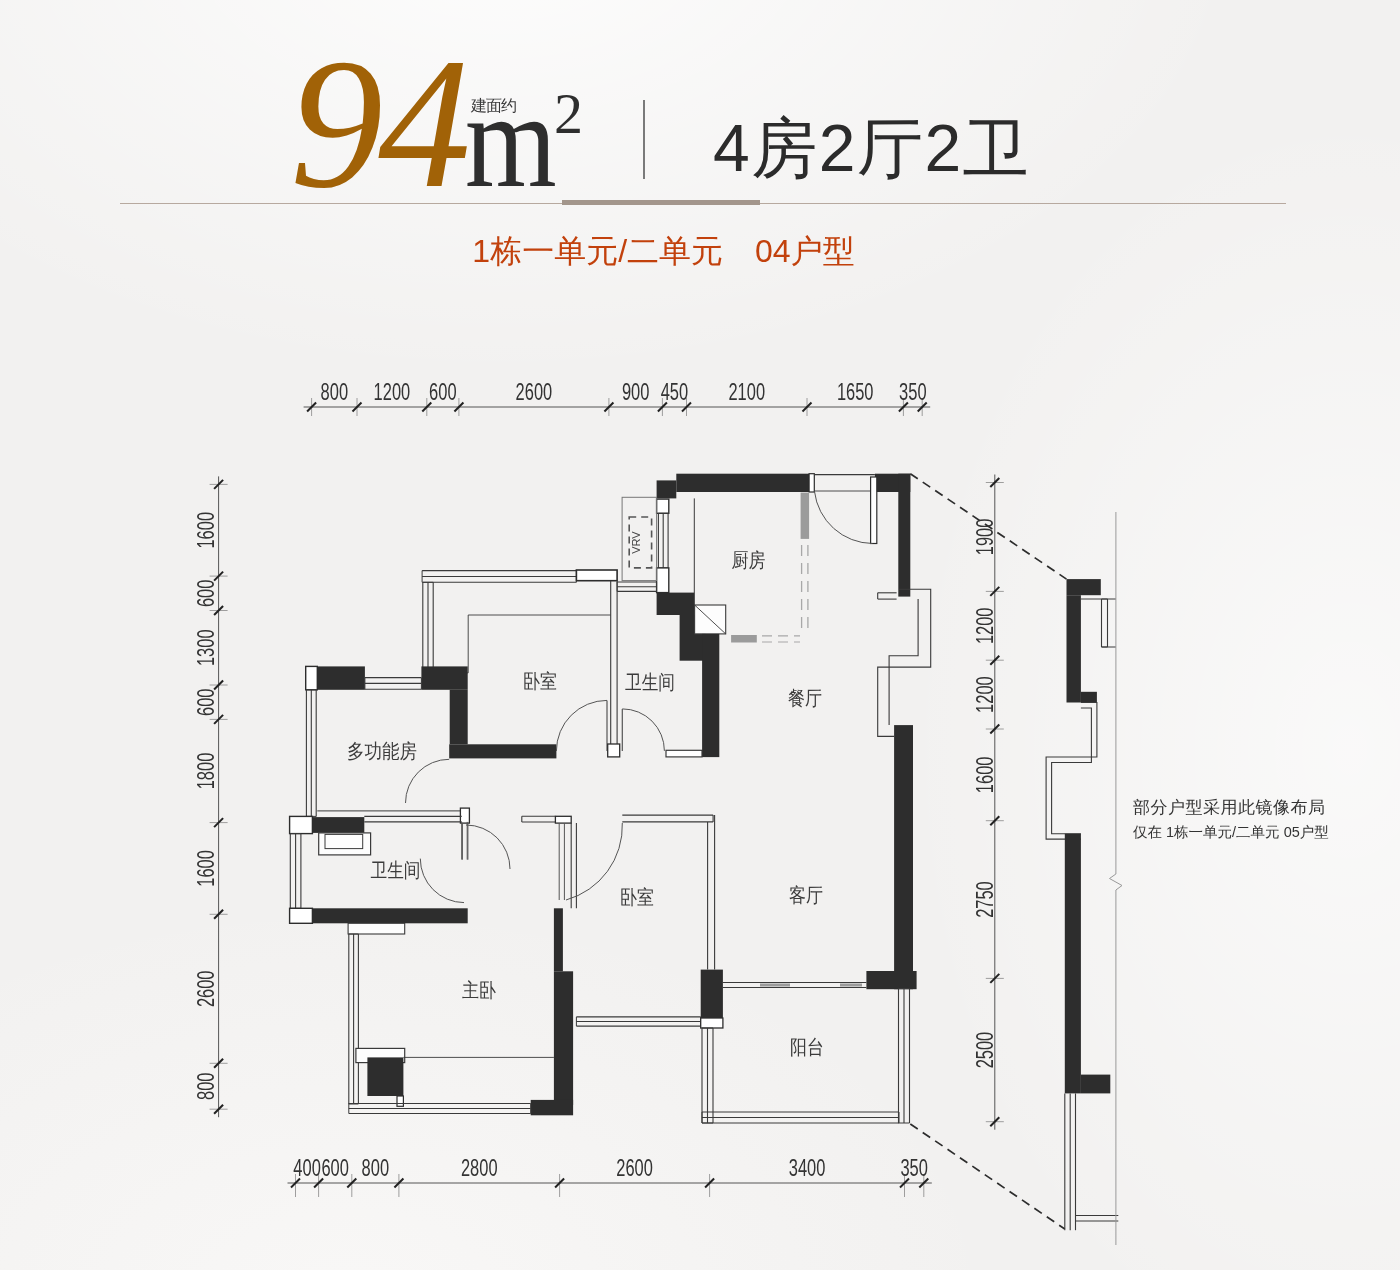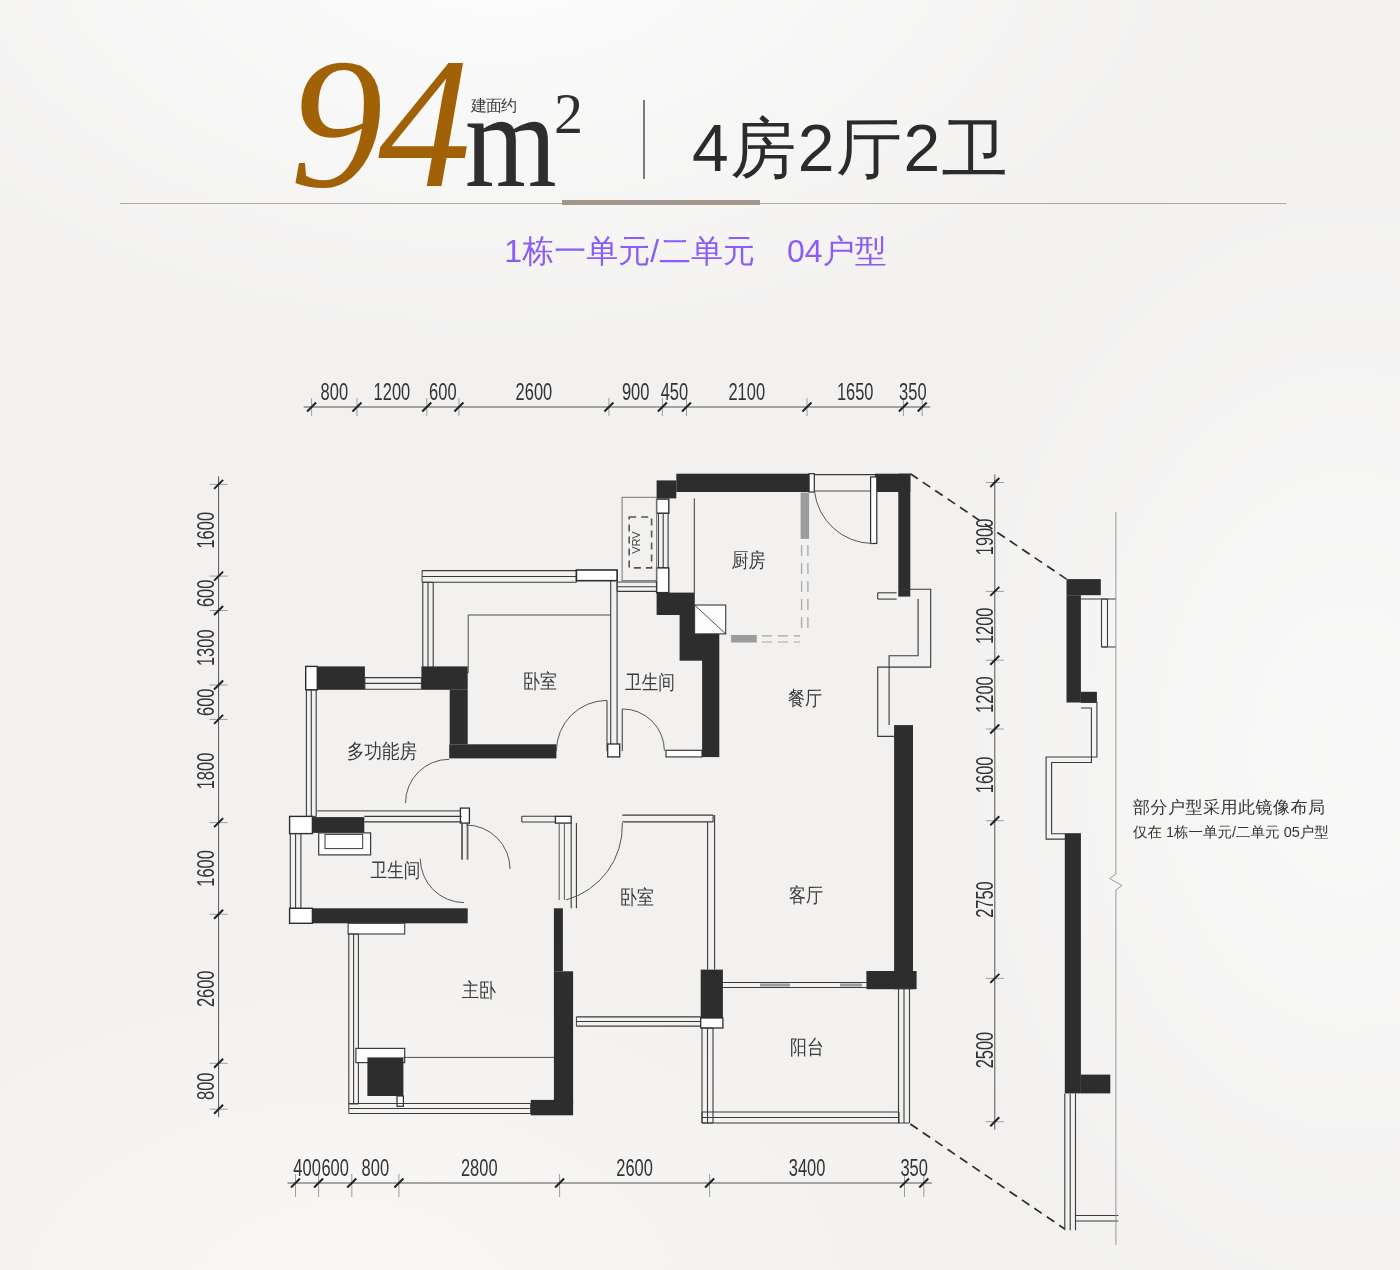--- a/index.html
+++ b/index.html
@@ -8,25 +8,25 @@
   .sweep{position:absolute;pointer-events:none;}
   #titleblock{position:absolute;left:0;top:0;width:1400px;}
   .t94{position:absolute;left:290px;top:30px;font-family:"Liberation Serif",serif;
        font-style:italic;font-size:186px;line-height:1;color:#a16207;letter-spacing:-5px;}
   .tm{position:absolute;left:465px;top:73px;font-family:"Liberation Serif",serif;
       font-size:135px;line-height:1;color:#2e2e2e;transform:scaleX(.873);transform-origin:0 0;}
   .tjm{position:absolute;left:471px;top:96px;font-size:16px;color:#3a3a3a;letter-spacing:-1px;}
   .t2{position:absolute;left:554px;top:85px;font-family:"Liberation Serif",serif;
       font-size:58px;line-height:1;color:#2e2e2e;}
   .tdiv{position:absolute;left:643px;top:100px;width:2px;height:79px;background:#7a7a7a;}
-  .trooms{position:absolute;left:692px;top:115px;font-size:66px;line-height:1;color:#2b2b2b;letter-spacing:1.5px;}
+  .trooms{position:absolute;left:713px;top:115px;font-size:66px;line-height:1;color:#2b2b2b;letter-spacing:1.5px;}
   .hr1{position:absolute;left:120px;top:203px;width:1166px;height:1px;background:#b7a99f;}
   .hr2{position:absolute;left:562px;top:200px;width:198px;height:5px;background:#a3968c;}
   .tsub{position:absolute;left:0px;top:230px;width:1327px;text-align:center;
-        font-size:32px;color:#8b5cf6;letter-spacing:0px;padding-left:32px;}
+        font-size:32px;color:#c2410c;letter-spacing:0px;}
   svg{position:absolute;left:0;top:0;}
   text{font-family:"Liberation Sans",sans-serif;}
   .dim{font-size:24.5px;fill:#333;}
   .room{font-size:20px;fill:#3b3b3b;}
 </style>
 </head>
 <body>
 
 <div class="sweep" style="left:-250px;top:-520px;width:1500px;height:900px;border-radius:50%;
      background:radial-gradient(closest-side,rgba(255,255,255,.85),rgba(255,255,255,0));"></div>

